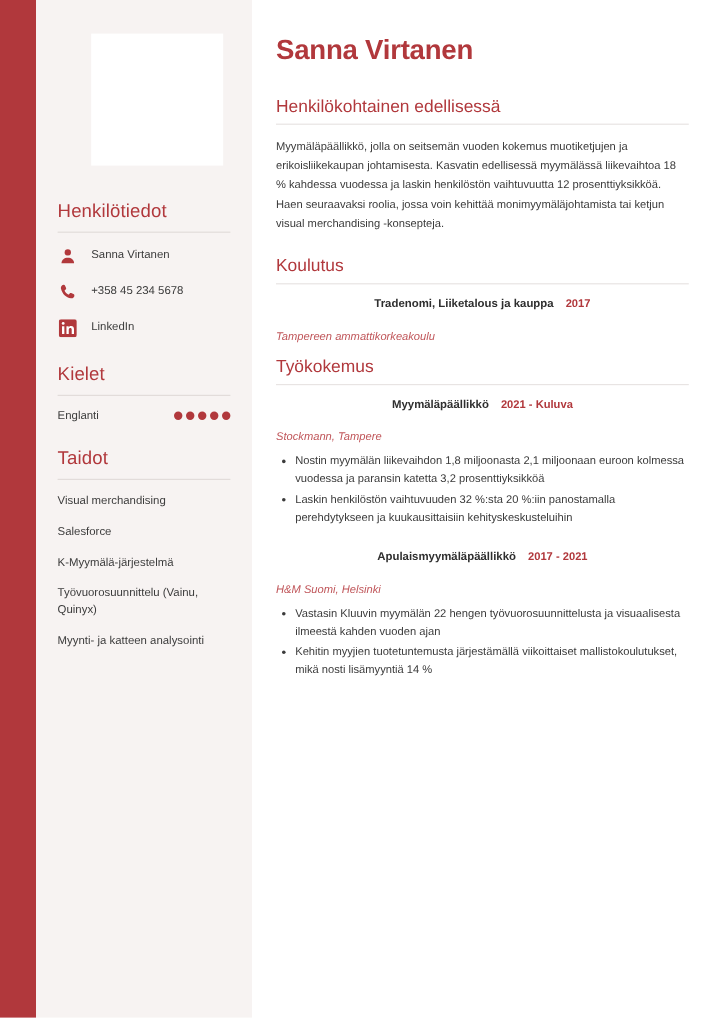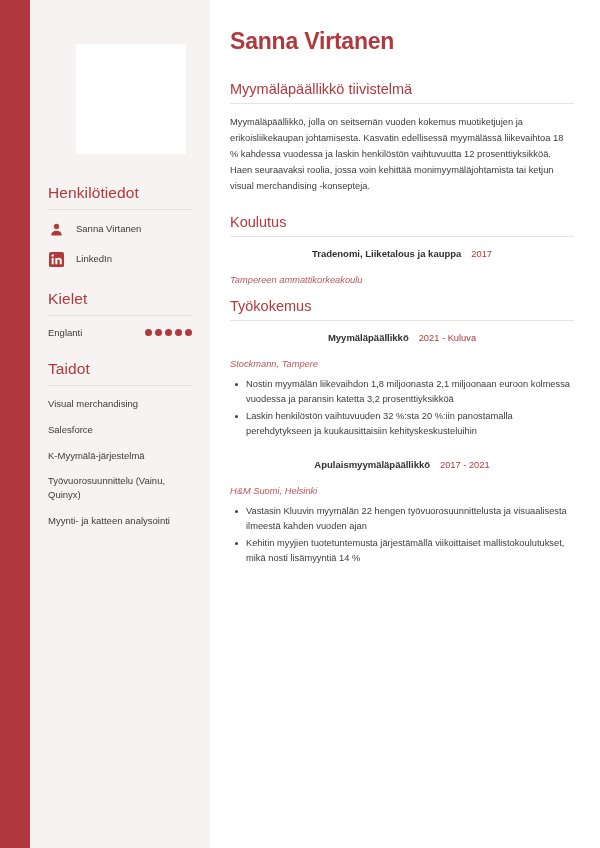--- a/index.html
+++ b/index.html
@@ -12,21 +12,21 @@
   }
   .page { position:relative; width:600px; height:848px; display:flex; background:#ffffff; }
 
   
   .accent-bar { width:30px; height:848px; background:#b1383c; flex:0 0 30px; }
 
   
   .sidebar {
     width:180px; flex:0 0 180px; height:848px;
     background:#f7f3f2;
-    padding:16px 18px;
+    padding:0 18px;
   }
   .photo-box {
     width:110px; height:110px;
     background:#ffffff;
     margin:28px 0 0 28px;
   }
   .side-section { margin-top:22px; }
   .side-section.first { margin-top:30px; }
   .side-heading {
     color:#b1383c;
@@ -72,21 +72,21 @@
   .summary {
     font-size:9.3px;
     line-height:1.72;
     color:#3b3b3b;
     margin-bottom:19px;
     text-align:left;
   }
   .entry { margin-bottom:13px; }
   .entry-top { display:flex; justify-content:center; align-items:baseline; }
   .entry-title { font-size:9.5px; font-weight:bold; color:#2f2f2f; }
-  .entry-date { font-size:9.3px; font-weight:normal; color:#b1383c; white-space:nowrap; padding-left:10px; }
+  .entry-date { font-size:9.3px; font-weight:bold; color:#b1383c; white-space:nowrap; padding-left:10px; }
   .entry-sub { font-size:9.3px; color:#c0565a; margin-top:16px;font-style:italic; }
   .bullets { list-style:none; margin-top:8px; }
   .bullets li {
     position:relative;
     font-size:9.3px;
     line-height:1.62;
     color:#3b3b3b;
     padding-left:16px;
     margin-bottom:2px;
   }
@@ -119,20 +119,28 @@
         <span class="ico">
           <svg width="15" height="15" viewBox="0 0 24 24" fill="#b1383c">
               <circle cx="12" cy="7" r="4.2"></circle>
               <path d="M3.6 21.5c0-4.7 3.8-7.4 8.4-7.4s8.4 2.7 8.4 7.4z"></path>
             </svg>
         </span>
         <span class="contact-text">Sanna Virtanen</span>
       </div>
 
 
+      <div class="contact-row">
+        <span class="ico">
+          <svg width="15" height="15" viewBox="0 0 24 24" fill="#b1383c">
+              <path d="M6.6 2.2c.9 0 1.4.4 1.8 1.3l1.3 3c.3.8.2 1.4-.5 2l-1.2 1c-.3.3-.3.6-.1 1 .9 1.9 2.6 3.6 4.6 4.6.4.2.7.1 1-.2l1-1.2c.6-.7 1.2-.8 2-.5l3 1.3c.9.4 1.3.9 1.3 1.8 0 2.4-2.2 4.2-4.5 3.8C9.3 19 4.9 14.6 2.8 7 2.4 4.6 4.2 2.2 6.6 2.2z"></path>
+            </svg>
+        </span>
+        <span class="contact-text">+358 45 234 5678</span>
+      </div>
 
 
       <div class="contact-row">
         <span class="ico">
           <svg width="15" height="15" viewBox="0 0 24 24">
               <rect width="24" height="24" rx="3" fill="#b1383c"></rect>
               <rect x="4.3" y="9.4" width="3.1" height="10.3" fill="#ffffff"></rect>
               <circle cx="5.85" cy="5.6" r="1.9" fill="#ffffff"></circle>
               <path d="M10.2 9.4h3v1.5c.6-1.1 1.9-1.8 3.3-1.8 2.5 0 3.8 1.6 3.8 4.4v6.2h-3.1v-5.6c0-1.5-.6-2.3-1.8-2.3-1.3 0-2.1.9-2.1 2.4v5.5h-3.1z" fill="#ffffff"></path>
             </svg>
@@ -166,21 +174,21 @@
       <div class="skill-item">Myynti- ja katteen analysointi</div>
     </section>
 
   </aside>
 
   <main class="main">
 
     <h1 class="cv-name">Sanna Virtanen</h1>
 
     <section class="main-section">
-      <h2 class="main-heading">Myymäläpäällikkö tiivistelmä</h2>
+      <h2 class="main-heading">Henkilökohtainen edellisessä</h2>
       <div class="main-rule"></div>
       <p class="summary">Myymäläpäällikkö, jolla on seitsemän vuoden kokemus muotiketjujen ja erikoisliikekaupan johtamisesta. Kasvatin edellisessä myymälässä liikevaihtoa 18 % kahdessa vuodessa ja laskin henkilöstön vaihtuvuutta 12 prosenttiyksikköä. Haen seuraavaksi roolia, jossa voin kehittää monimyymäläjohtamista tai ketjun visual merchandising -konsepteja.</p>
     </section>
 
     <section class="main-section">
       <h2 class="main-heading">Koulutus</h2>
       <div class="main-rule"></div>
       <div class="entry">
         <div class="entry-top">
           <span class="entry-title">Tradenomi, Liiketalous ja kauppa</span>

